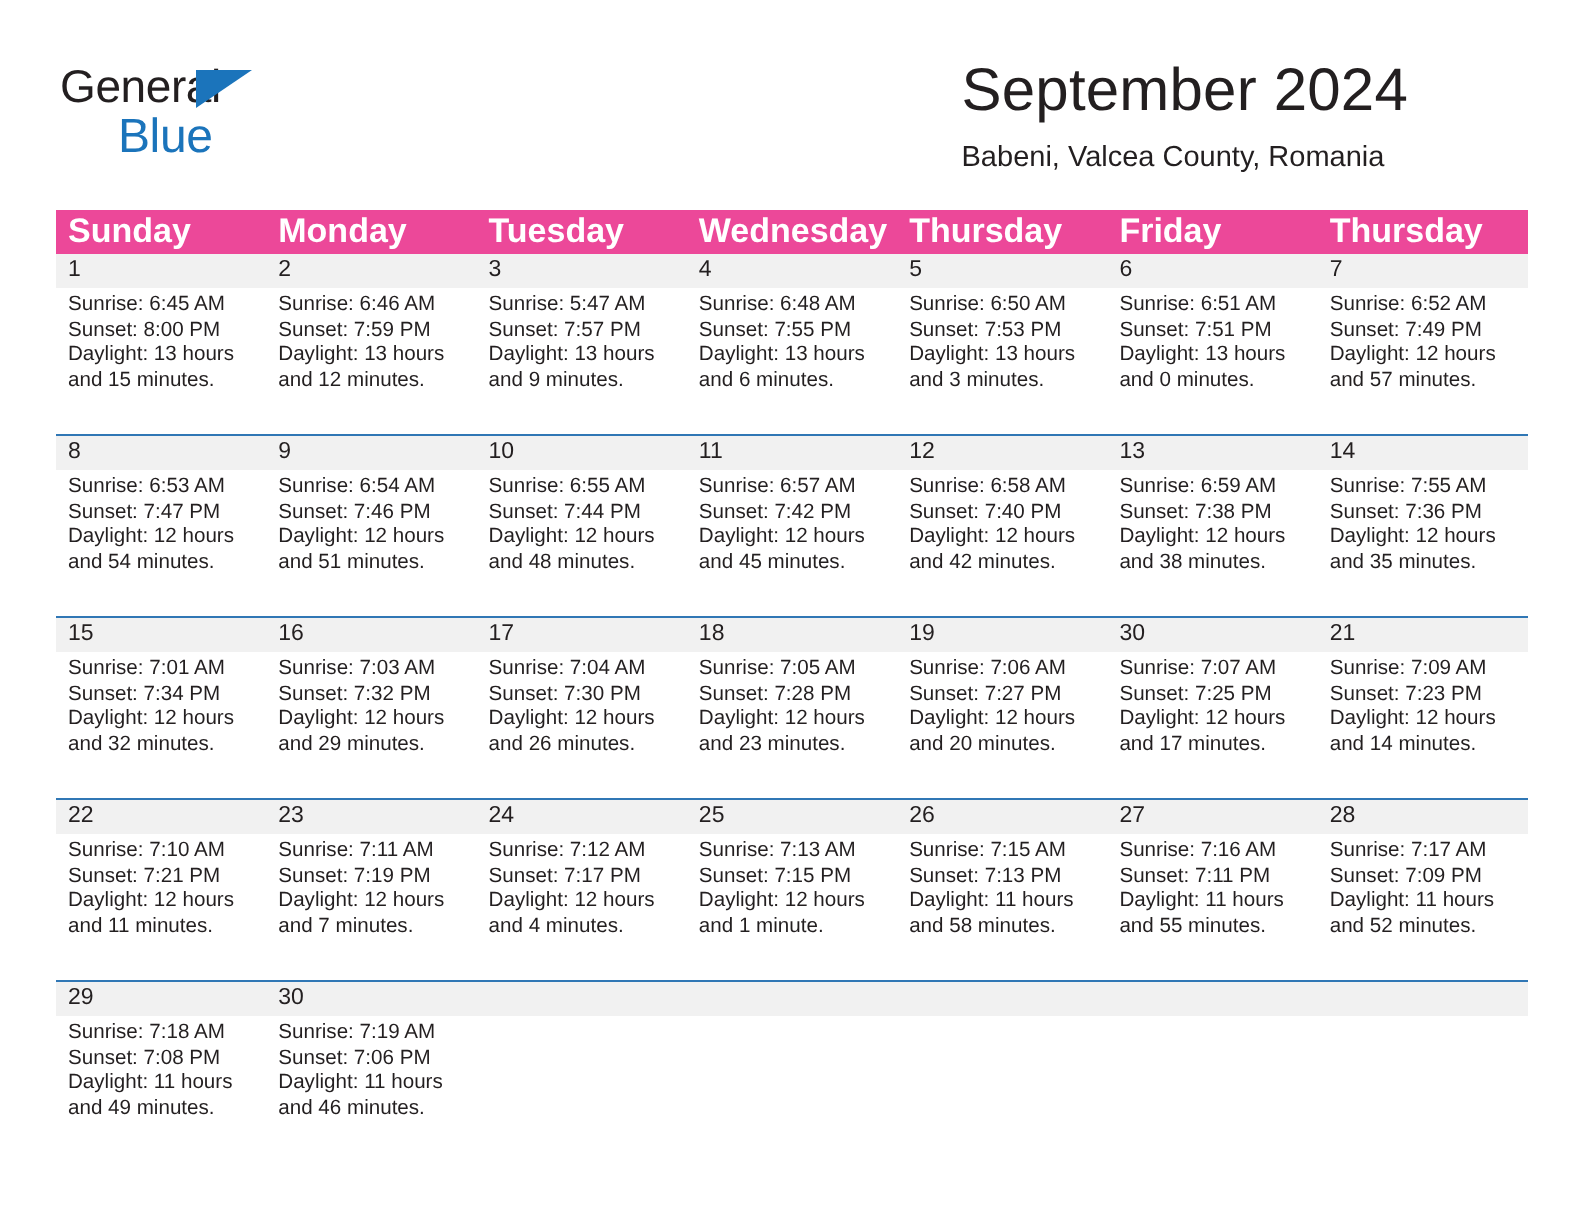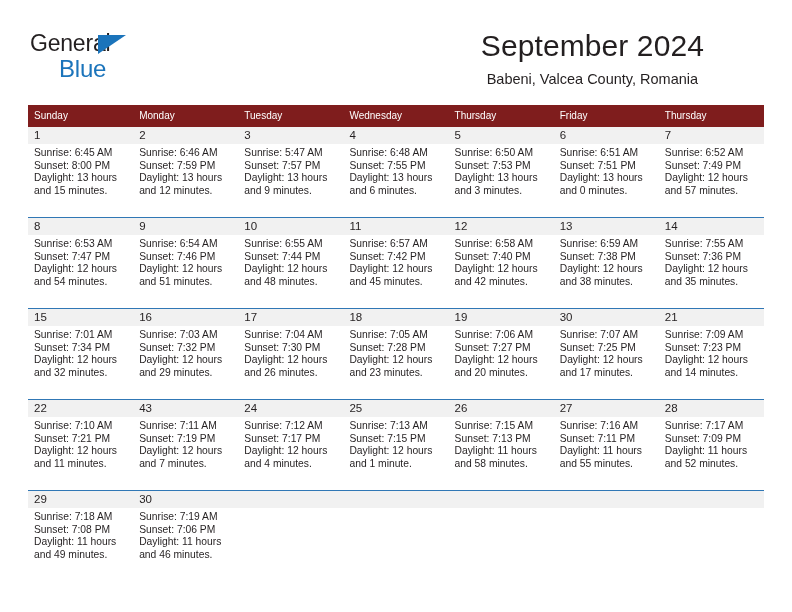--- a/index.html
+++ b/index.html
@@ -66,21 +66,21 @@
     font-size: 24px;
     letter-spacing: -0.2px;
     color: #1b74bb;
     height: 24px;
   }
 
   .title-block {
     position: absolute;
     right: 0;
     top: 0;
-    text-align: center;
+    text-align: left;
   }
   .cal-title {
     font-size: 30px;
     font-weight: normal;
     color: #231f20;
     line-height: 36px;
     letter-spacing: 0.1px;
     white-space: nowrap;
   }
   .cal-subtitle {
@@ -95,24 +95,24 @@
   .calendar {
     position: absolute;
     left: 28px;
     top: 105px;
     width: 736px;
     border-collapse: collapse;
     table-layout: fixed;
   }
 
   .weekday-row th {
-    background: #7f1d1d;
+    background: #ec4899;
     color: #ffffff;
-    font-weight: normal;
-    font-size: 10px;
+    font-weight: bold;
+    font-size: 17px;
     text-align: left;
     padding: 4px 0 5px 6px;
     line-height: 13px;
     border: none;
   }
 
   .week-row > td {
     vertical-align: top;
     padding: 0;
     border: none;
@@ -426,21 +426,21 @@
               <div class="daylines">
                 <div>Sunrise: 7:10 AM</div>
                 <div>Sunset: 7:21 PM</div>
                 <div>Daylight: 12 hours</div>
                 <div>and 11 minutes.</div>
               </div>
             </div>
           </td>
           <td>
             <div class="daycell">
-              <div class="daynum-band">43</div>
+              <div class="daynum-band">23</div>
               <div class="daylines">
                 <div>Sunrise: 7:11 AM</div>
                 <div>Sunset: 7:19 PM</div>
                 <div>Daylight: 12 hours</div>
                 <div>and 7 minutes.</div>
               </div>
             </div>
           </td>
           <td>
             <div class="daycell">

